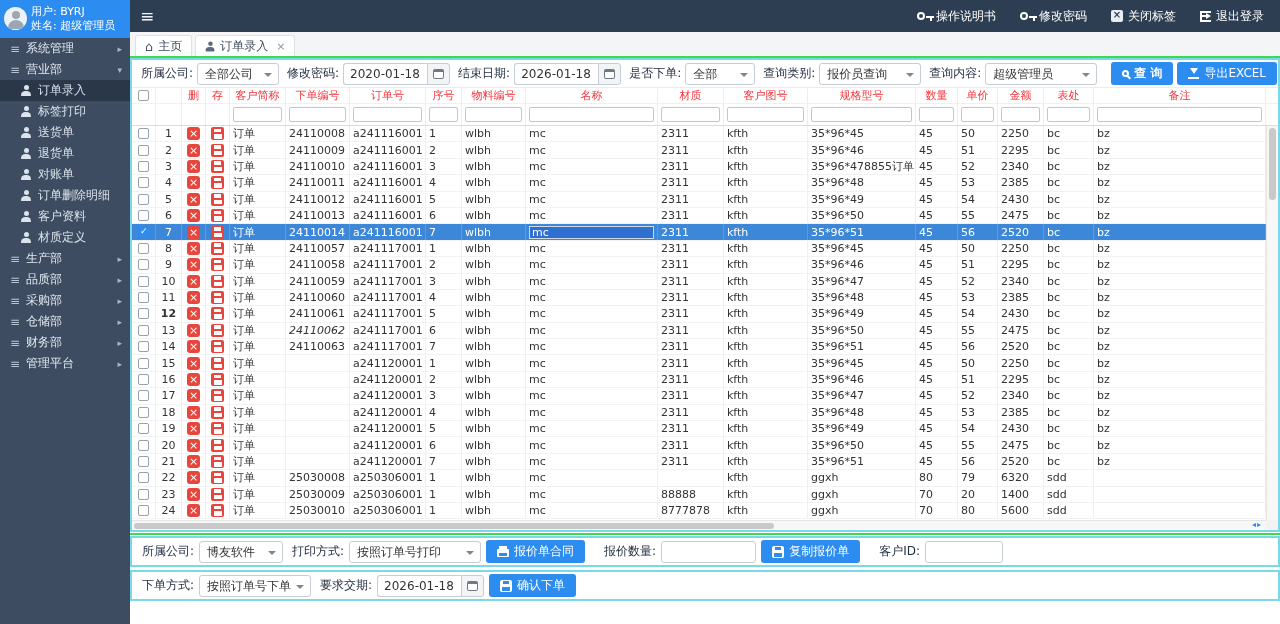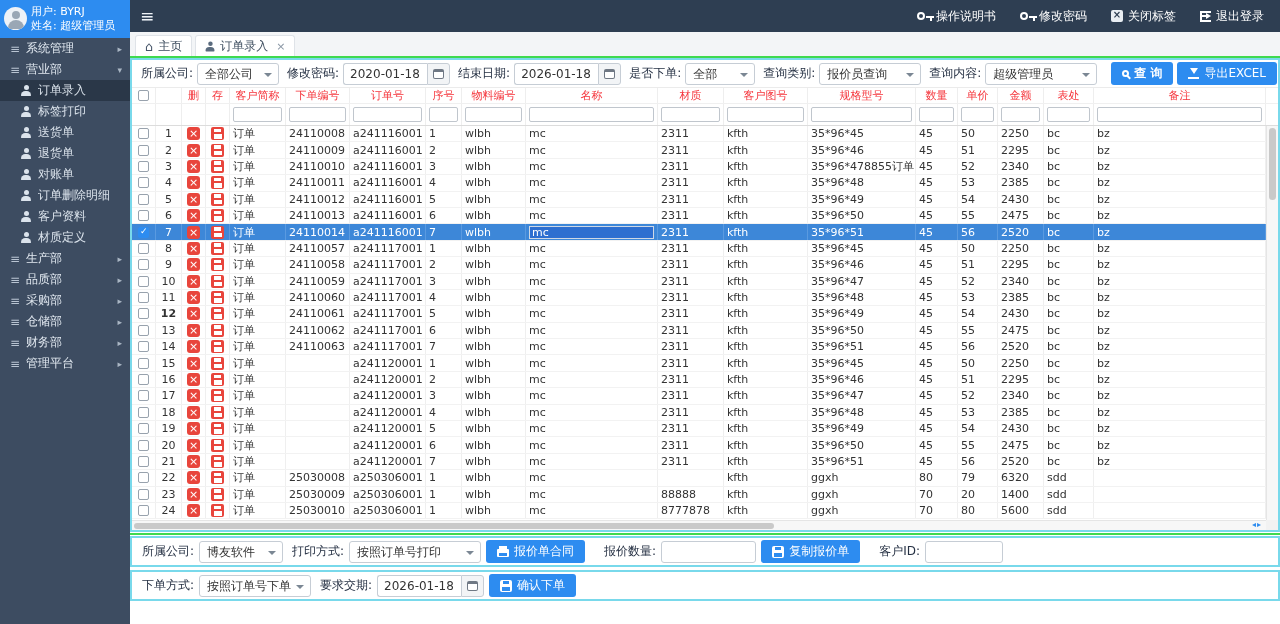--- a/index.html
+++ b/index.html
@@ -648,21 +648,21 @@
               <div class="cb"></div>
             </div>
             <div class="cell center" style="flex: 0 0 26px; width: 26px;">13</div>
             <div class="cell center" style="flex: 0 0 24px; width: 24px;">
               <div class="ic-del"></div>
             </div>
             <div class="cell center" style="flex: 0 0 24px; width: 24px;">
               <div class="ic-save"></div>
             </div>
             <div class="cell" style="flex: 0 0 56px; width: 56px;">订单</div>
-            <div class="cell" style="flex: 0 0 64px; width: 64px;">24110062</div>
+            <div class="cell" style="flex: 0 0 64px; width: 64px; font-style: italic;">24110062</div>
             <div class="cell" style="flex: 0 0 76px; width: 76px;">a241117001</div>
             <div class="cell" style="flex: 0 0 36px; width: 36px;">6</div>
             <div class="cell" style="flex: 0 0 64px; width: 64px;">wlbh</div>
             <div class="cell" style="flex: 0 0 132px; width: 132px;">mc</div>
             <div class="cell" style="flex: 0 0 66px; width: 66px;">2311</div>
             <div class="cell" style="flex: 0 0 84px; width: 84px;">kfth</div>
             <div class="cell" style="flex: 0 0 108px; width: 108px;">35*96*50</div>
             <div class="cell" style="flex: 0 0 42px; width: 42px;">45</div>
             <div class="cell" style="flex: 0 0 40px; width: 40px;">55</div>
             <div class="cell" style="flex: 0 0 46px; width: 46px;">2475</div>

